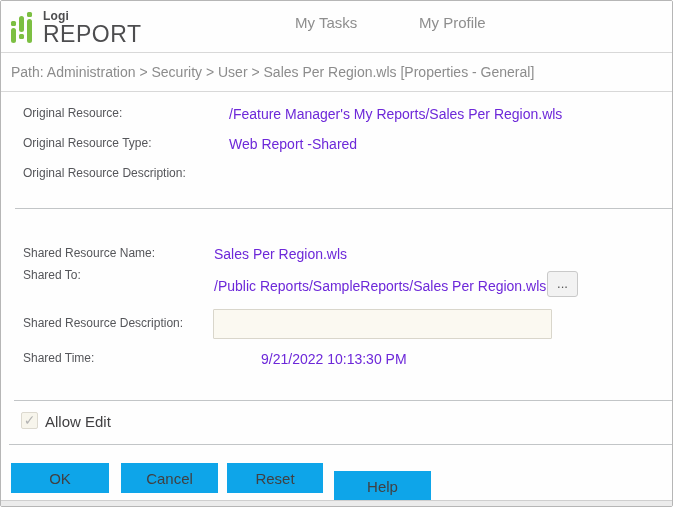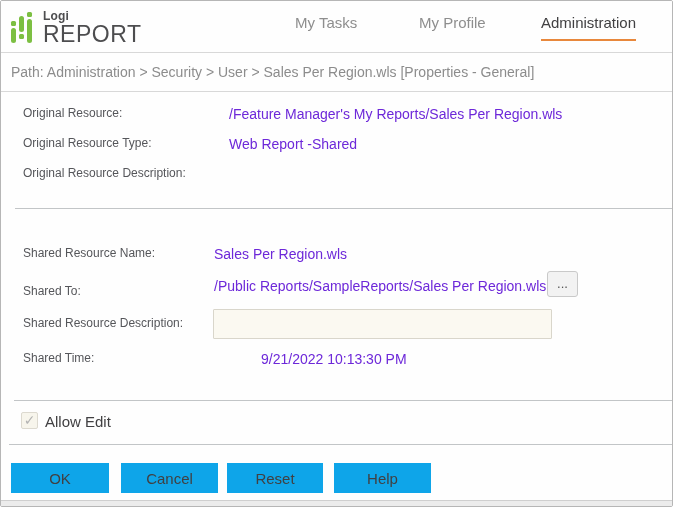--- a/index.html
+++ b/index.html
@@ -75,21 +75,21 @@
   .checkbox-label { position:absolute; left:44px; top:412px; font-size:15px; color:#414042; }
 
   
   .btn {
     position:absolute; top:462px; height:30px; background:#0ea5e9; border:none;
     font-size:15px; color:#414042; cursor:pointer; font-family:"Liberation Sans", sans-serif;
   }
   .btn.b0 { left:10px;  width:98px; }
   .btn.b1 { left:120px; width:97px; }
   .btn.b2 { left:226px; width:96px; }
-  .btn.b3 { left:333px; width:97px; }
+  .btn.b3 { left:333px; width:97px;margin-top:8px; }
 
   .bottom-strip {
     position:absolute; left:0; right:0; bottom:0; height:6px;
     background:#ececec; border-top:1px solid #cfcfcf;
   }
 </style>
 </head>
 <body>
 
 <div class="page">
@@ -111,42 +111,41 @@
           </div>
       </div>
       <div class="logo-text">
         <span class="logo-top">Logi</span>
         <span class="logo-main">REPORT</span>
       </div>
     </div>
     <a class="nav-item n0">Resources</a>
     <a class="nav-item n1">My Tasks</a>
     <a class="nav-item n2">My Profile</a>
-    <a class="nav-item n3 active">Administration</a>
   </header>
 
   <div class="pathbar">
     <span>Path: Administration &gt; Security &gt; User &gt; Sales Per Region.wls [Properties - General]</span>
   </div>
 
   <span class="f-label" style="top:105px;">Original Resource:</span>
   <span class="f-value v1" style="top:105px;">/Feature Manager's My Reports/Sales Per Region.wls</span>
 
   <span class="f-label" style="top:135px;">Original Resource Type:</span>
   <span class="f-value v1" style="top:135px;">Web Report -Shared</span>
 
   <span class="f-label" style="top:165px;">Original Resource Description:</span>
   <span class="f-value v1" style="top:165px;"></span>
 
   <div class="divider div1"></div>
 
   <span class="f-label" style="top:245px;">Shared Resource Name:</span>
   <span class="f-value v2" style="top:245px;">Sales Per Region.wls</span>
 
-  <span class="f-label" style="top:283px;">Shared To:</span>
+  <span class="f-label" style="top:267px;">Shared To:</span>
   <span class="f-value v2" style="top:277px;">/Public Reports/SampleReports/Sales Per Region.wls</span>
   <button class="browse-btn">...</button>
 
   <span class="f-label" style="top:315px;">Shared Resource Description:</span>
   <input class="desc-input" type="text" value="" style="">
 
   <span class="f-label" style="top:350px;">Shared Time:</span>
   <span class="f-value v2" style="top:350px;margin-left:47px;">9/21/2022 10:13:30 PM</span>
 
   <div class="divider div2"></div>

